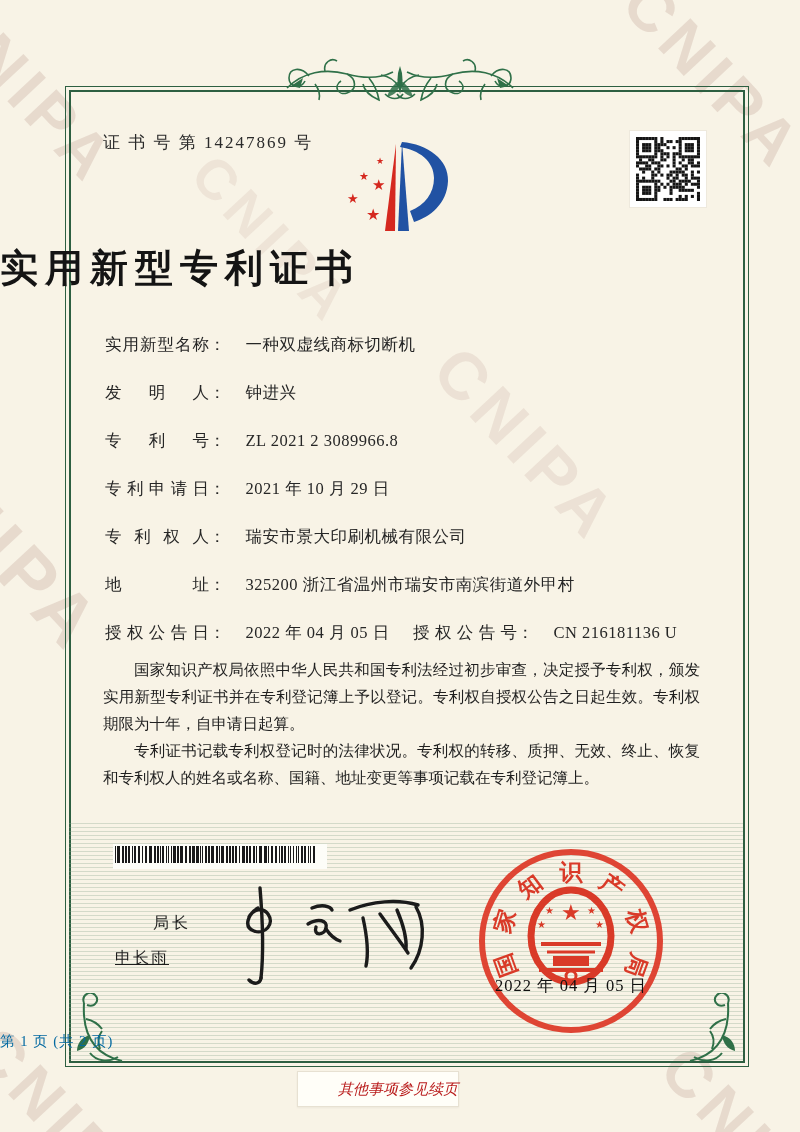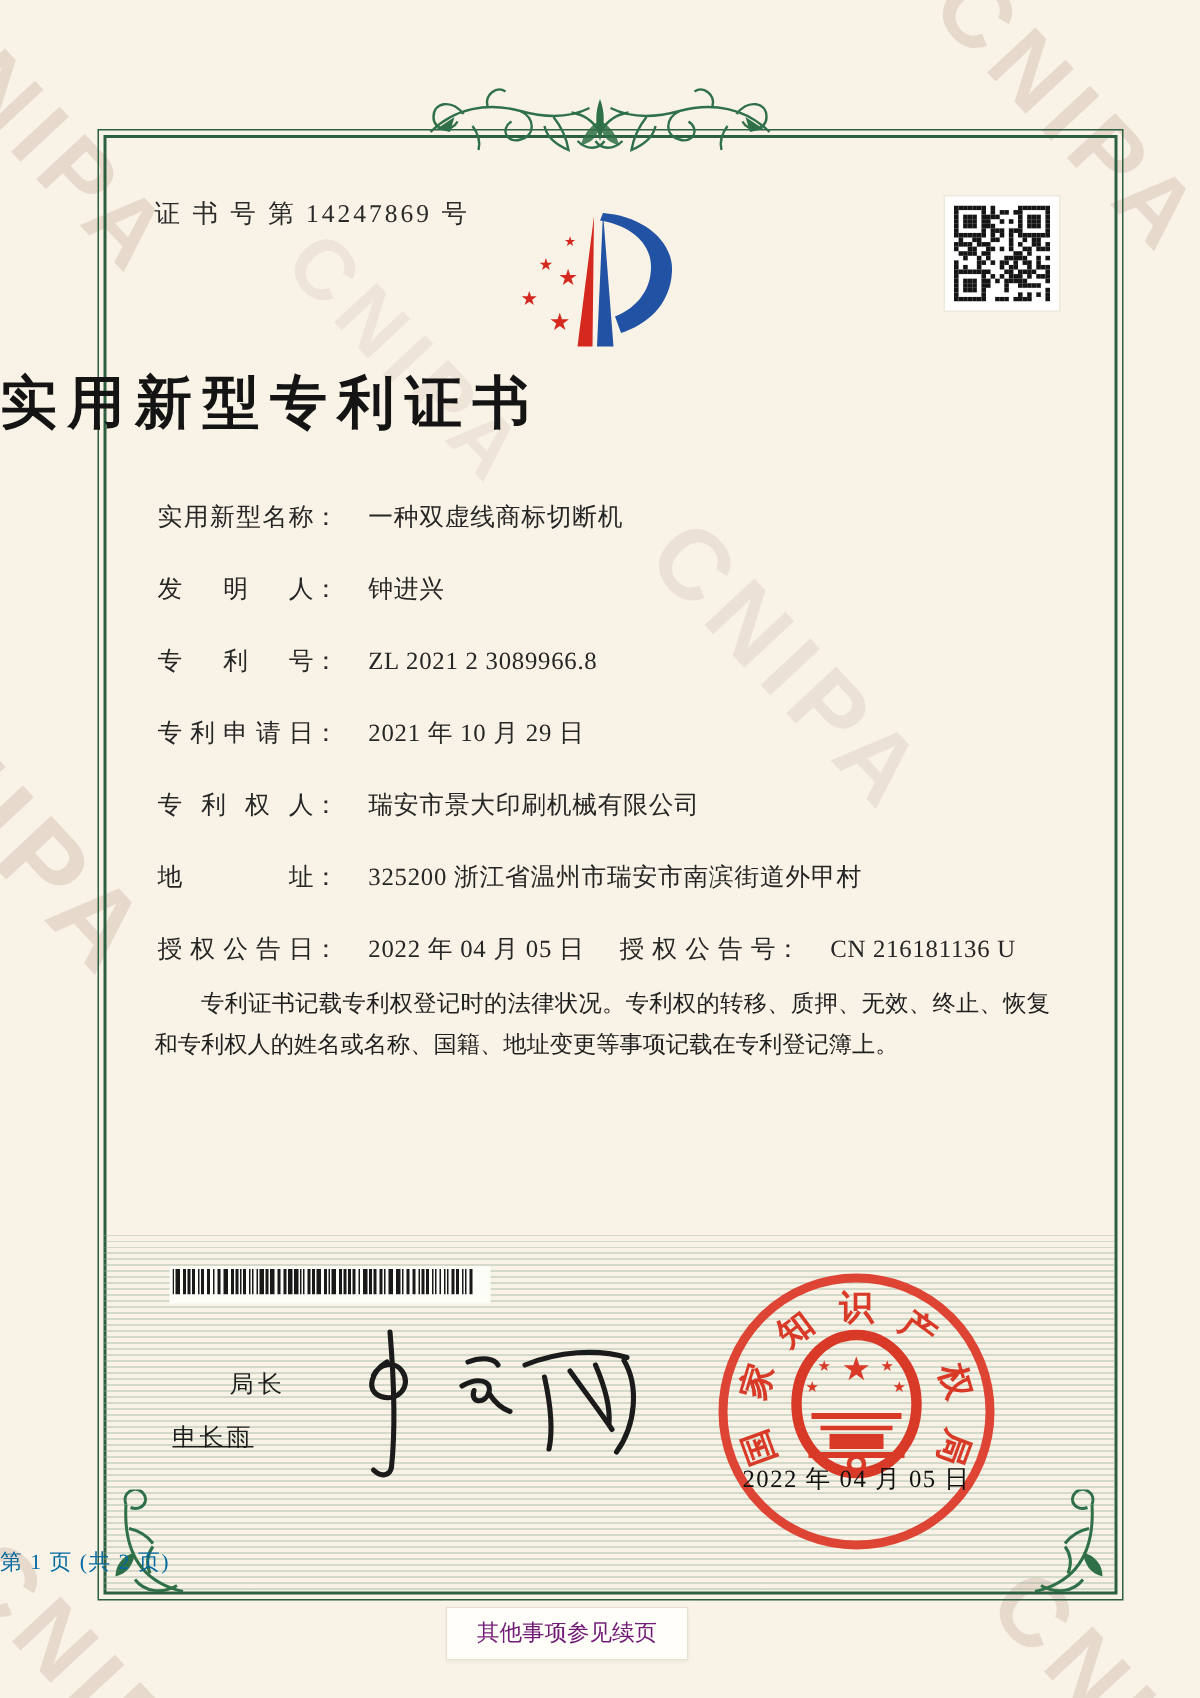--- a/index.html
+++ b/index.html
@@ -62,21 +62,21 @@
              font-family:"Liberation Serif",serif;}
   .seal-emblem{position:absolute;left:46px;top:37px;}
   .seal-date{position:absolute;left:0;top:126px;width:184px;text-align:center;font-size:16.5px;
              color:#101010;letter-spacing:1px;white-space:nowrap;}
 
   .page-no{position:absolute;left:0;top:1032px;width:766px;text-align:left;
            font-size:14.5px;color:#0369a1;letter-spacing:1px;}
 
   .cont-box{position:absolute;left:297px;top:1071px;width:160px;height:34px;background:#fffef8;
             border:1px solid #e7e1d2;box-shadow:0 1px 2px rgba(0,0,0,0.05);
-            text-align:center;line-height:34px;font-size:15px;color:#701a75;}
+            text-align:right;line-height:34px;font-size:15px;color:#b91c1c;font-style:italic;}
 </style>
 </head>
 <body>
 
 <div class="page">
 
   <span class="wm" style="left:-25px;top:-20px;font-size:64px;">CNIPA</span>
   <span class="wm" style="left:662px;top:-34px;font-size:64px;">CNIPA</span>
   <span class="wm" style="left:226px;top:142px;font-size:56px;opacity:.6;">CNIPA</span>
   <span class="wm" style="left:474px;top:332px;font-size:66px;opacity:.7;">CNIPA</span>
@@ -413,20 +413,21 @@
     </div>
     <div class="row">
       <span class="flabel">授权公告日</span><span class="fcolon">：</span><span class="fvalue">2022 年 04 月 05 日</span>
       <span class="pair2">
         <span class="flabel">授权公告号</span><span class="fcolon">：</span><span class="fvalue">CN 216181136 U</span>
       </span>
     </div>
   </div>
 
   <div class="paras">
+    <p>国家知识产权局依照中华人民共和国专利法经过初步审查，决定授予专利权，颁发实用新型专利证书并在专利登记簿上予以登记。专利权自授权公告之日起生效。专利权期限为十年，自申请日起算。</p>
     <p>专利证书记载专利权登记时的法律状况。专利权的转移、质押、无效、终止、恢复和专利权人的姓名或名称、国籍、地址变更等事项记载在专利登记簿上。</p>
   </div>
 
   <div class="barcode">
     <svg width="206" height="17" viewBox="0 0 206 17">
         <rect x="0" y="0" width="1" height="17"></rect>
         <rect x="2" y="0" width="3" height="17"></rect>
         <rect x="7" y="0" width="2" height="17"></rect>
         <rect x="10" y="0" width="2" height="17"></rect>
         <rect x="13" y="0" width="2" height="17"></rect>

